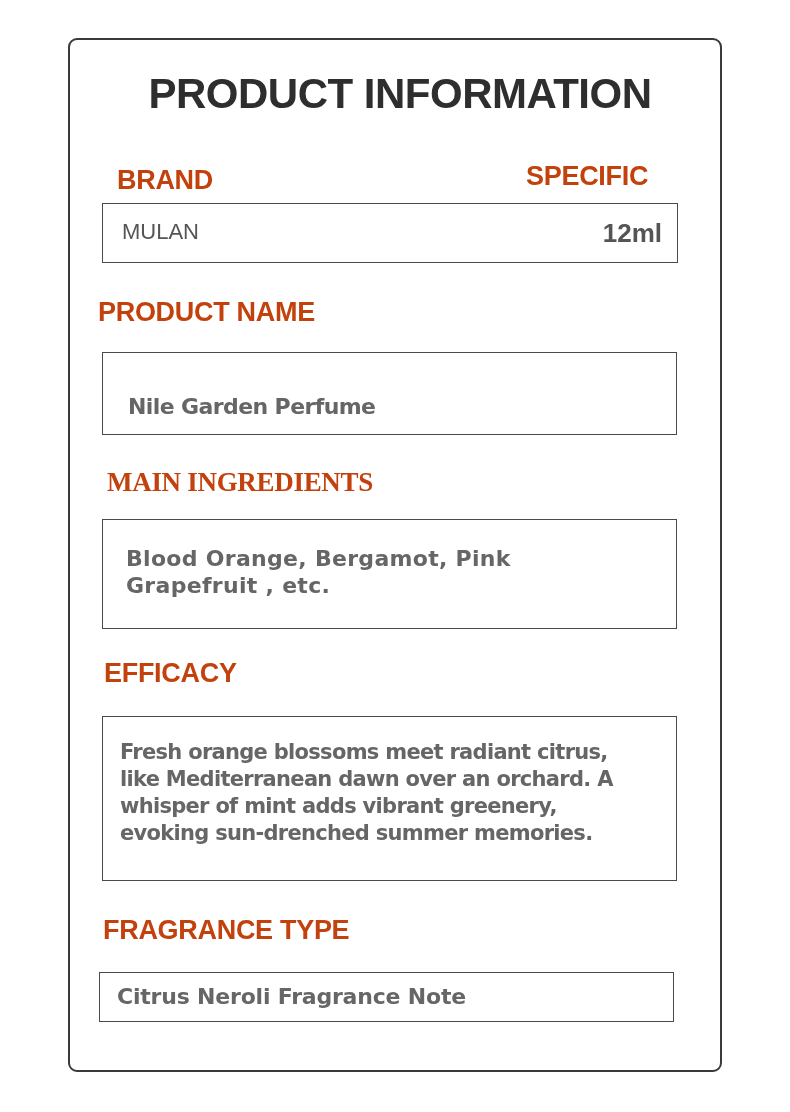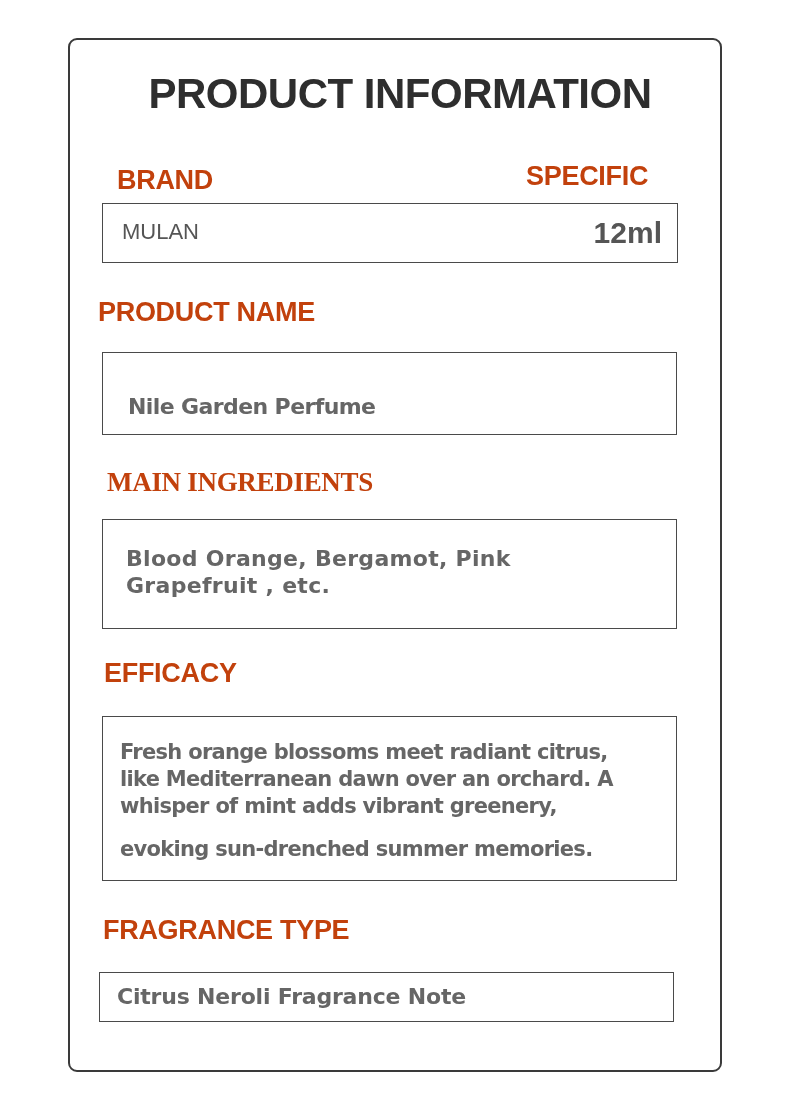--- a/index.html
+++ b/index.html
@@ -71,33 +71,33 @@
 <body>
 
 <div class="card"></div>
 
 <div class="title">PRODUCT INFORMATION</div>
 
 <div class="label" style="left:117px; top:164px;">BRAND</div>
 <div class="label" style="left:526px; top:160px;">SPECIFIC</div>
 <div class="box" style="left:102px; top:203px; width:576px; height:60px;"></div>
 <div class="val val-light" style="left:122px; top:218px; font-size:22px; line-height:28px;">MULAN</div>
-<div class="val val-light" style="left:560px; width:102px; text-align:right; top:218px; font-size:30px; line-height:30px; font-weight:bold; color:#555555;">12ml</div>
+<div class="val val-light" style="left:560px; width:102px; text-align:right; top:218px; font-size:26px; line-height:30px; font-weight:bold; color:#555555;">12ml</div>
 
 <div class="label" style="left:98px; top:296px;">PRODUCT NAME</div>
 <div class="box" style="left:102px; top:352px; width:575px; height:83px;"></div>
 <div class="val" style="left:128px; top:377px; font-size:22px; line-height:28px; letter-spacing:-0.6px;margin-top:16px;">Nile Garden Perfume</div>
 
 <div class="label" style="left:107px; top:466px;font-family:Liberation Serif, serif;">MAIN INGREDIENTS</div>
 <div class="box" style="left:102px; top:519px; width:575px; height:110px;"></div>
 <div class="val" style="left:126px; top:545px; font-size:22px; line-height:27px; letter-spacing:0.3px;">Blood Orange, Bergamot, Pink</div>
 <div class="val" style="left:126px; top:572px; font-size:22px; line-height:27px; letter-spacing:0.3px;">Grapefruit , etc.</div>
 
 <div class="label" style="left:104px; top:657px;">EFFICACY</div>
 <div class="box" style="left:102px; top:716px; width:575px; height:165px;"></div>
 <div class="val" style="left:120px; top:739px; font-size:21px; line-height:27px; letter-spacing:-0.7px;">Fresh orange blossoms meet radiant citrus,</div>
 <div class="val" style="left:120px; top:766px; font-size:21px; line-height:27px; letter-spacing:-0.7px;">like Mediterranean dawn over an orchard. A</div>
 <div class="val" style="left:120px; top:793px; font-size:21px; line-height:27px; letter-spacing:-0.7px;">whisper of mint adds vibrant greenery,</div>
-<div class="val" style="left:120px; top:820px; font-size:21px; line-height:27px; letter-spacing:-0.7px;margin-top:16px;">evoking sun-drenched summer memories.</div>
+<div class="val" style="left:120px; top:820px; font-size:21px; line-height:27px; letter-spacing:-0.7px;">evoking sun-drenched summer memories.</div>
 
 <div class="label" style="left:103px; top:914px;">FRAGRANCE TYPE</div>
 <div class="box" style="left:99px; top:972px; width:575px; height:50px;"></div>
 <div class="val" style="left:117px; top:983px; font-size:22px; line-height:28px; letter-spacing:-0.2px;">Citrus Neroli Fragrance Note</div>
 
 </body></html>

